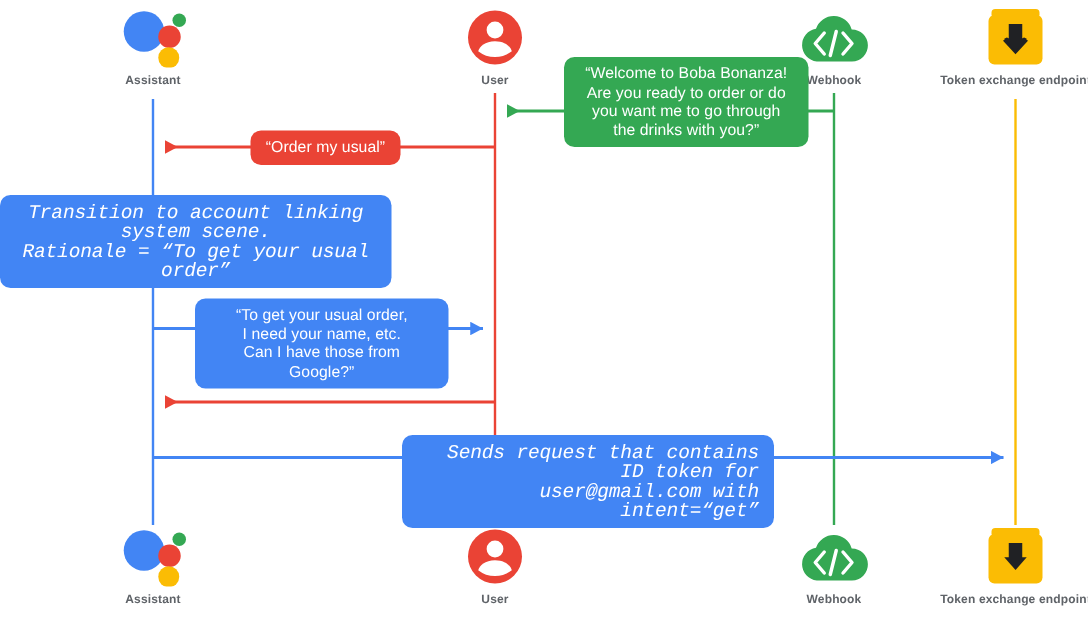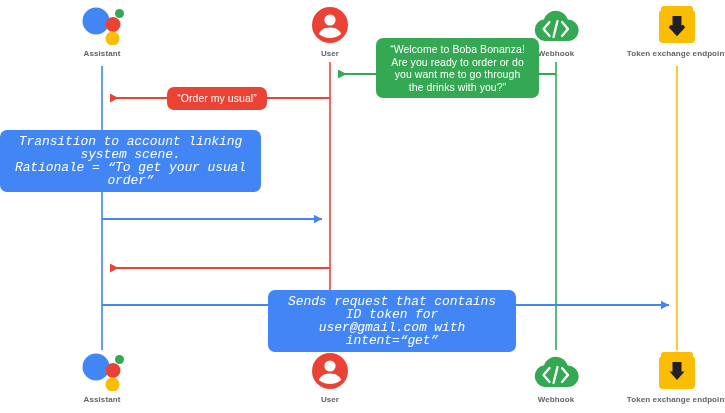--- a/index.html
+++ b/index.html
@@ -203,18 +203,21 @@
   <div class="msg green speech" style="left:376px;top:38px;width:163px;">“Welcome to Boba Bonanza!
 Are you ready to order or do
 you want me to go through
 the drinks with you?”</div>
 
   <div class="msg red speech" style="left:167px;top:87px;width:100px;">“Order my usual”</div>
 
   <div class="msg blue system" style="left:0px;top:130px;width:261px;">Transition to account linking system scene.
 Rationale = “To get your usual order”</div>
 
-
-
-  <div class="msg blue system" style="left:268px;top:290px;width:248px;">Sends request that contains ID token for
+  <div class="msg blue speech" style="left:130px;top:199px;width:169px;">“To get your usual order,
+I need your name, etc.
+Can I have those from Google?”</div>
+
+
+  <div class="msg blue system" style="left:268px;top:290px;width:248px;text-align:right;">Sends request that contains ID token for
 user@gmail.com with intent=“get”</div>
 
 </div>
 
 </body></html>

